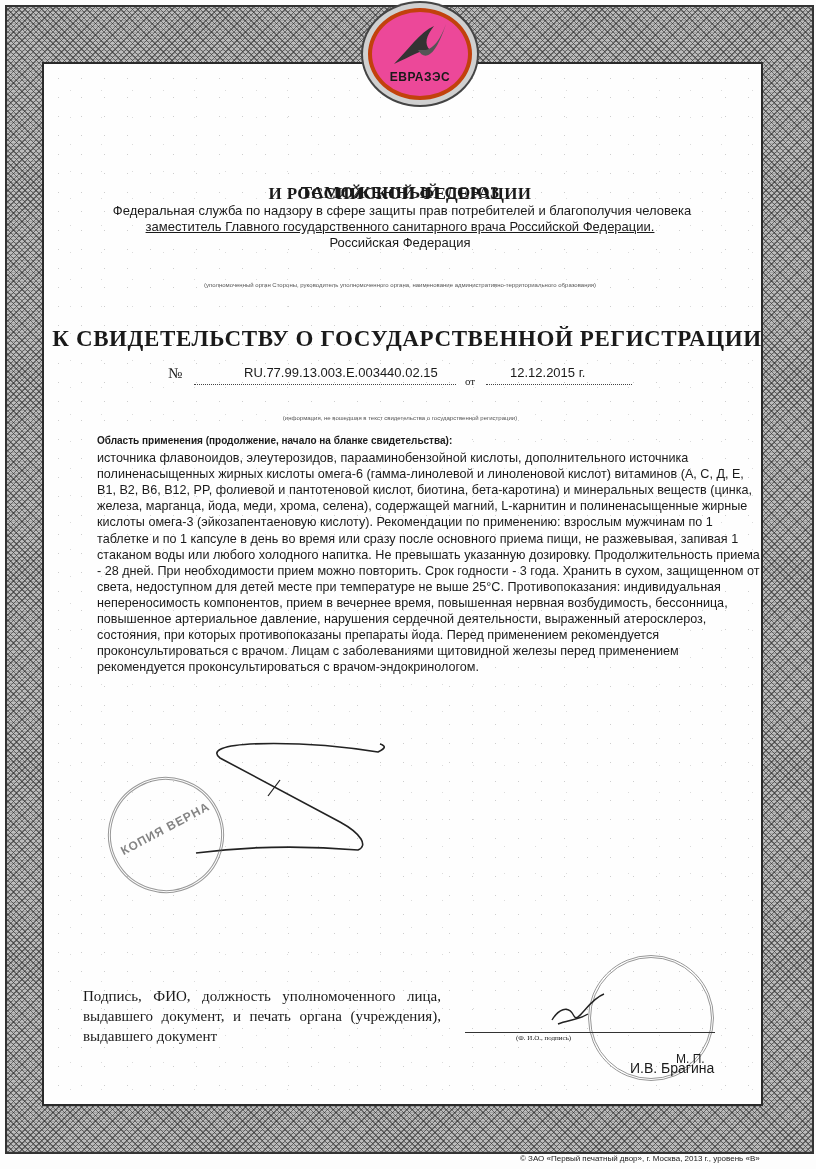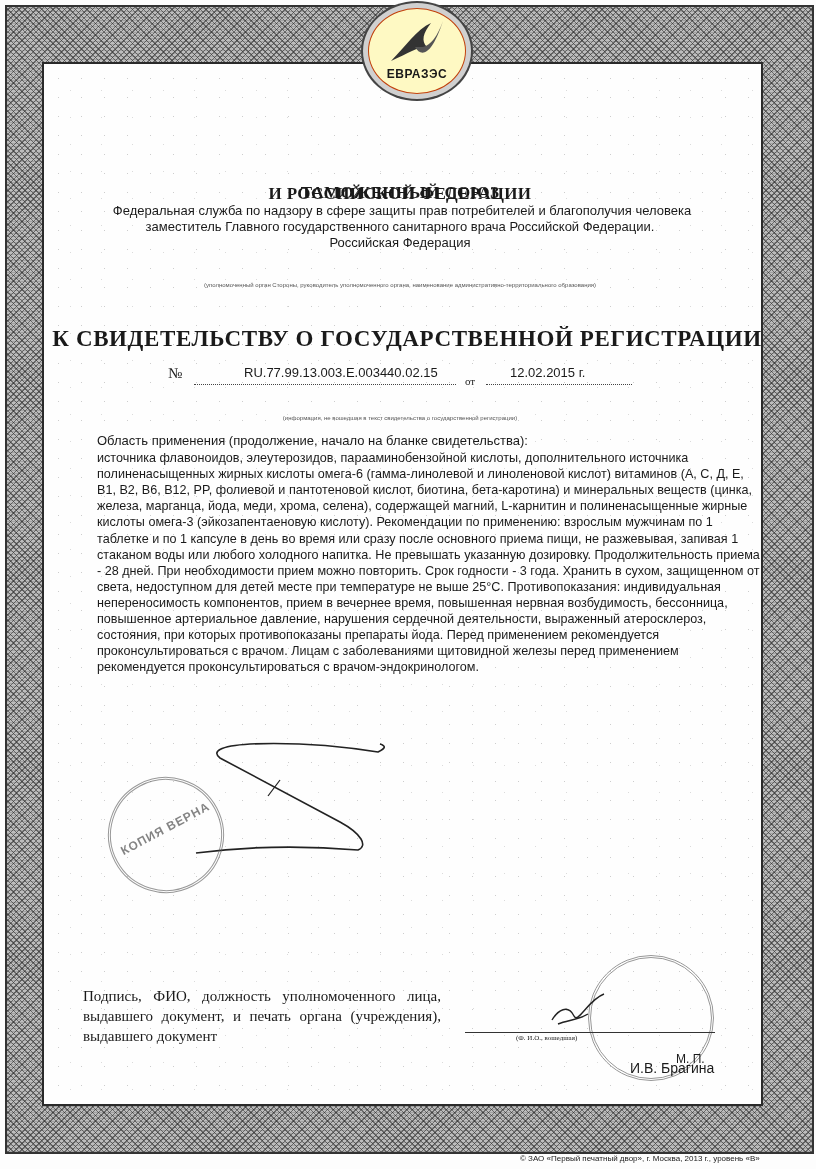--- a/index.html
+++ b/index.html
@@ -11,37 +11,37 @@
       repeating-linear-gradient(45deg, rgba(40,40,40,.55) 0 1px, transparent 1px 4px),
       repeating-linear-gradient(-45deg, rgba(40,40,40,.55) 0 1px, transparent 1px 4px),
       repeating-linear-gradient(0deg, rgba(80,80,80,.25) 0 1px, transparent 1px 3px),
       #bdbdbd; }
   .border-inner { position:absolute; left:42px; top:62px; width:717px; height:1040px; background:#fefefe; border:2px solid #2a2a2a; }
   .speckle { position:absolute; inset:0;
     background-image:
       radial-gradient(circle, rgba(0,0,0,.35) 0.6px, transparent 0.8px),
       radial-gradient(circle, rgba(0,0,0,.25) 0.5px, transparent 0.7px);
     background-size: 23px 19px, 31px 27px; background-position: 3px 5px, 11px 13px; opacity:.55; }
-  .emblem { position:absolute; left:368px; top:8px; width:96px; height:84px; border:1px solid #c2410c; border-radius:50%;
-    background:#fef9c3; box-shadow:0 0 0 5px #d0d0d0, 0 0 0 7px #444; }
+  .emblem { position:absolute; left:368px; top:8px; width:96px; height:84px; border:4px solid #c2410c; border-radius:50%;
+    background:#ec4899; box-shadow:0 0 0 5px #d0d0d0, 0 0 0 7px #444; }
   .emblem svg { position:absolute; left:18px; top:8px; }
   .emblem-text { position:absolute; left:0; right:0; top:58px; text-align:center; font-weight:bold; font-size:12px; letter-spacing:.5px; }
   .center { position:absolute; left:60px; width:680px; text-align:center; }
   .serif { font-family:"Liberation Serif", serif; }
   .h1 { font-size:17px; font-weight:bold; letter-spacing:.3px; }
   .sub { font-size:13px; }
   .tiny { font-size:6px; color:#555; }
   .big1 { font-size:23px; font-weight:bold; letter-spacing:1px; }
   .big2 { font-size:23px; font-weight:bold; letter-spacing:.6px; }
   .num-row { position:absolute; left:168px; top:365px; width:480px; height:22px; font-size:13px; }
   .num-row .lbl { position:absolute; top:0; font-family:"Liberation Serif", serif; font-size:15px; }
   .num-row .val { position:absolute; top:0; }
   .num-row .line { position:absolute; top:19px; border-bottom:1px dotted #444; }
   .body-text { position:absolute; left:97px; top:433px; width:668px; font-size:12.6px; line-height:16.1px; }
-  .body-title { font-weight:normal; font-size:13px; margin-bottom:1px; display:block; }
+  .body-title { font-weight:bold; font-size:10px; margin-bottom:1px; display:block; }
   .sig-block { position:absolute; left:83px; top:986px; width:358px; font-family:"Liberation Serif", serif; font-size:15px; line-height:20px; text-align:justify; }
   .stamp-left { position:absolute; left:108px; top:777px; width:110px; height:110px; border:3px double #555; border-radius:50%; transform:rotate(-28deg); opacity:.6; }
   .stamp-left span { position:absolute; left:8px; top:42px; font-size:12px; font-weight:bold; letter-spacing:1px; color:#333; }
   .stamp-right { position:absolute; left:588px; top:955px; width:120px; height:120px; border:3px double #444; border-radius:50%; opacity:.55; }
   .signer { position:absolute; left:630px; top:1016px; font-size:14px;margin-top:44px; }
   .sig-line { position:absolute; left:465px; top:1032px; width:250px; border-top:1px solid #333; }
   .sig-caption { position:absolute; left:516px; top:1034px; font-size:7px; font-family:"Liberation Serif", serif; }
   .mp { position:absolute; left:676px; top:1052px; font-size:12px; font-family:Liberation Sans, sans-serif; }
   .footer { position:absolute; left:520px; top:1154px; font-size:8px; }
 </style>
@@ -58,33 +58,33 @@
     <svg width="60" height="48" viewBox="0 0 60 48">
       <path d="M4 44 C 18 30, 30 12, 44 6 C 36 16, 34 24, 40 30 C 30 30, 22 36, 4 44 Z" fill="#333"></path>
       <path d="M28 30 C 34 40, 44 40, 56 4 C 50 20, 44 28, 36 30 Z" fill="#555"></path>
     </svg>
     <div class="emblem-text">ЕВРАЗЭС</div>
   </div>
 
   <div class="center serif h1" style="top:143px;margin-top:40px;">ТАМОЖЕННЫЙ СОЮЗ</div>
   <div class="center sub" style="top:203px; left:52px; width:700px;">Федеральная служба по надзору в сфере защиты прав потребителей и благополучия человека</div>
   <div class="center serif h1" style="top:184px;">И РОССИЙСКОЙ ФЕДЕРАЦИИ</div>
-  <div class="center sub" style="top:219px;">заместитель Главного государственного санитарного врача Российской Федерации.</div>
+  <div class="center sub" style="top:219px;text-decoration:underline;">заместитель Главного государственного санитарного врача Российской Федерации.</div>
   <div class="center sub" style="top:235px;">Российская Федерация</div>
   <div class="center tiny" style="top:282px;">(уполномоченный орган Стороны, руководитель уполномоченного органа, наименование административно-территориального образования)</div>
 
   <div class="center serif big2" style="top:326px; left:52px; width:710px;">К СВИДЕТЕЛЬСТВУ О ГОСУДАРСТВЕННОЙ РЕГИСТРАЦИИ</div>
 
   <div class="num-row">
     <span class="lbl" style="left:0;">№</span>
     <span class="line" style="left:26px; width:262px;"></span>
     <span class="val" style="left:40px;margin-left:36px;">RU.77.99.13.003.E.003440.02.15</span>
     <span class="lbl" style="left:297px; font-family:Liberation Serif, serif; font-size:11px; top:10px;">от</span>
     <span class="line" style="left:318px; width:146px;"></span>
-    <span class="val" style="left:342px;">12.02.2015 г.</span>
+    <span class="val" style="left:342px;">12.12.2015 г.</span>
   </div>
 
   <div class="center tiny" style="top:415px;">(информация, не вошедшая в текст свидетельства о государственной регистрации)</div>
 
   <div class="body-text">
     <span class="body-title">Область применения (продолжение, начало на бланке свидетельства):</span>
     <span>источника флавоноидов, элеутерозидов, парааминобензойной кислоты, дополнительного источника полиненасыщенных жирных кислоты омега-6 (гамма-линолевой и линоленовой кислот) витаминов (A, C, Д, E, B1, B2, B6, B12, PP, фолиевой и пантотеновой кислот, биотина, бета-каротина) и минеральных веществ (цинка, железа, марганца, йода, меди, хрома, селена), содержащей магний, L-карнитин и полиненасыщенные жирные кислоты омега-3 (эйкозапентаеновую кислоту). Рекомендации по применению: взрослым мужчинам по 1 таблетке и по 1 капсуле в день во время или сразу после основного приема пищи, не разжевывая, запивая 1 стаканом воды или любого холодного напитка. Не превышать указанную дозировку. Продолжительность приема - 28 дней. При необходимости прием можно повторить. Срок годности - 3 года. Хранить в сухом, защищенном от света, недоступном для детей месте при температуре не выше 25°С. Противопоказания: индивидуальная непереносимость компонентов, прием в вечернее время, повышенная нервная возбудимость, бессонница, повышенное артериальное давление, нарушения сердечной деятельности, выраженный атеросклероз, состояния, при которых противопоказаны препараты йода. Перед применением рекомендуется проконсультироваться с врачом. Лицам с заболеваниями щитовидной железы перед применением рекомендуется проконсультироваться с врачом-эндокринологом.</span>
   </div>
 
   <svg style="position:absolute; left:190px; top:738px;" width="200" height="140" viewBox="0 0 200 140">
@@ -97,17 +97,17 @@
   </div>
 
   <div class="sig-block">Подпись, ФИО, должность уполномоченного лица, выдавшего документ, и печать органа (учреждения), выдавшего документ</div>
 
   <div class="stamp-right"></div>
   <svg style="position:absolute; left:548px; top:990px;" width="60" height="40" viewBox="0 0 60 40">
     <path d="M4 30 C 10 20, 20 14, 26 26 C 30 34, 40 10, 56 4 M10 34 C 20 30, 30 30, 40 24" fill="none" stroke="#222" stroke-width="1.4"></path>
   </svg>
   <div class="signer">И.В. Брагина</div>
   <div class="sig-line"></div>
-  <div class="sig-caption">(Ф. И.О., вошедшая)</div>
+  <div class="sig-caption">(Ф. И.О., подпись)</div>
   <div class="mp">М. П.</div>
 
   <div class="footer">© ЗАО «Первый печатный двор», г. Москва, 2013 г., уровень «В»</div>
 </div>
 
 </body></html>

